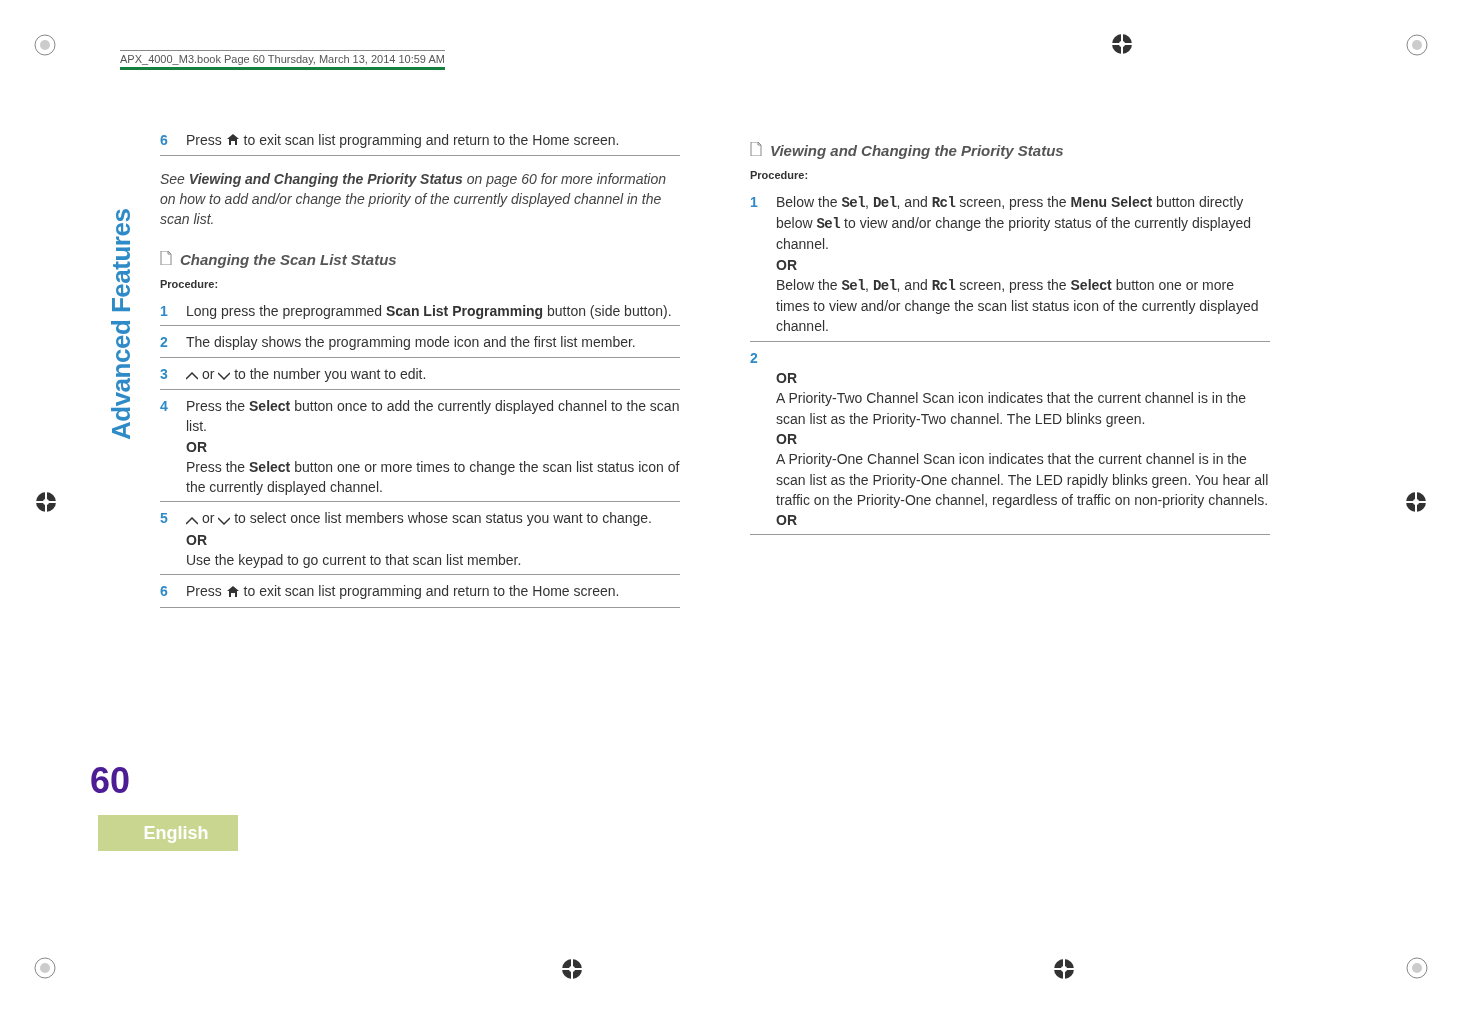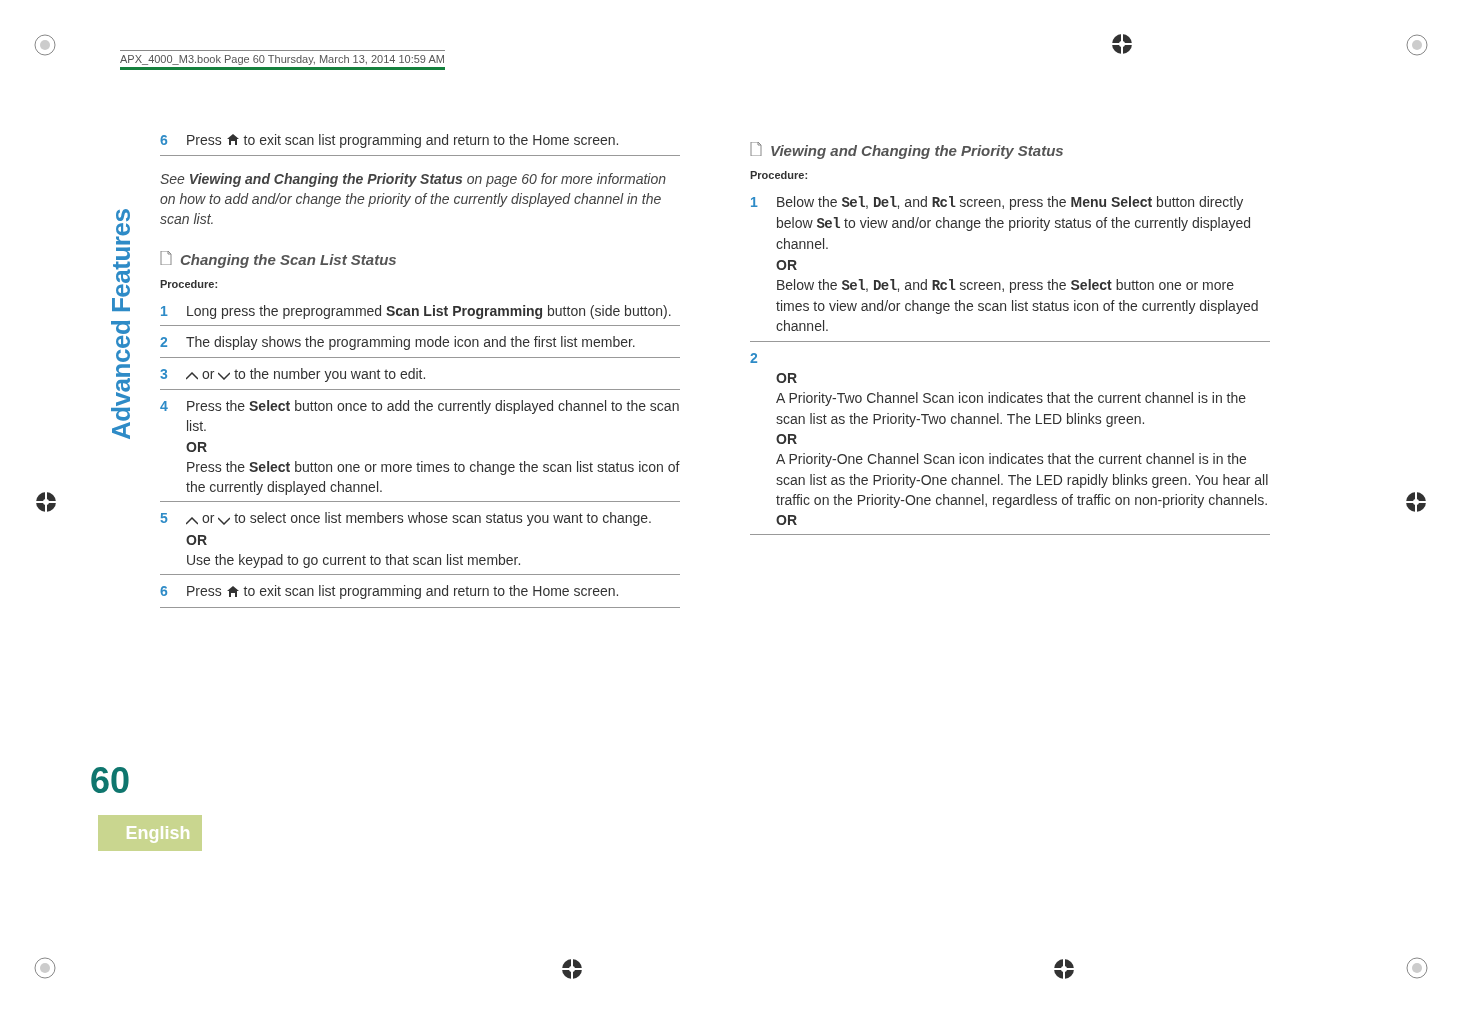--- a/index.html
+++ b/index.html
@@ -91,29 +91,29 @@
     color: #2e8bc7;
     font-size: 26px;
     font-weight: bold;
     white-space: nowrap;
     letter-spacing: -0.5px;
   }
   .page-number {
     position: absolute;
     left: 90px;
     top: 760px;
-    color: #0f766e;
+    color: #4c1d95;
     font-size: 36px;
     font-weight: bold;
   }
   .footer-tab {
     position: absolute;
     left: 98px;
     top: 815px;
-    width: 104px;
+    width: 140px;
     height: 36px;
     background: #c9d68f;
     color: #fff;
     font-size: 18px;
     font-weight: bold;
     display: flex;
     align-items: center;
     justify-content: center;
     padding-left: 16px;
   }

